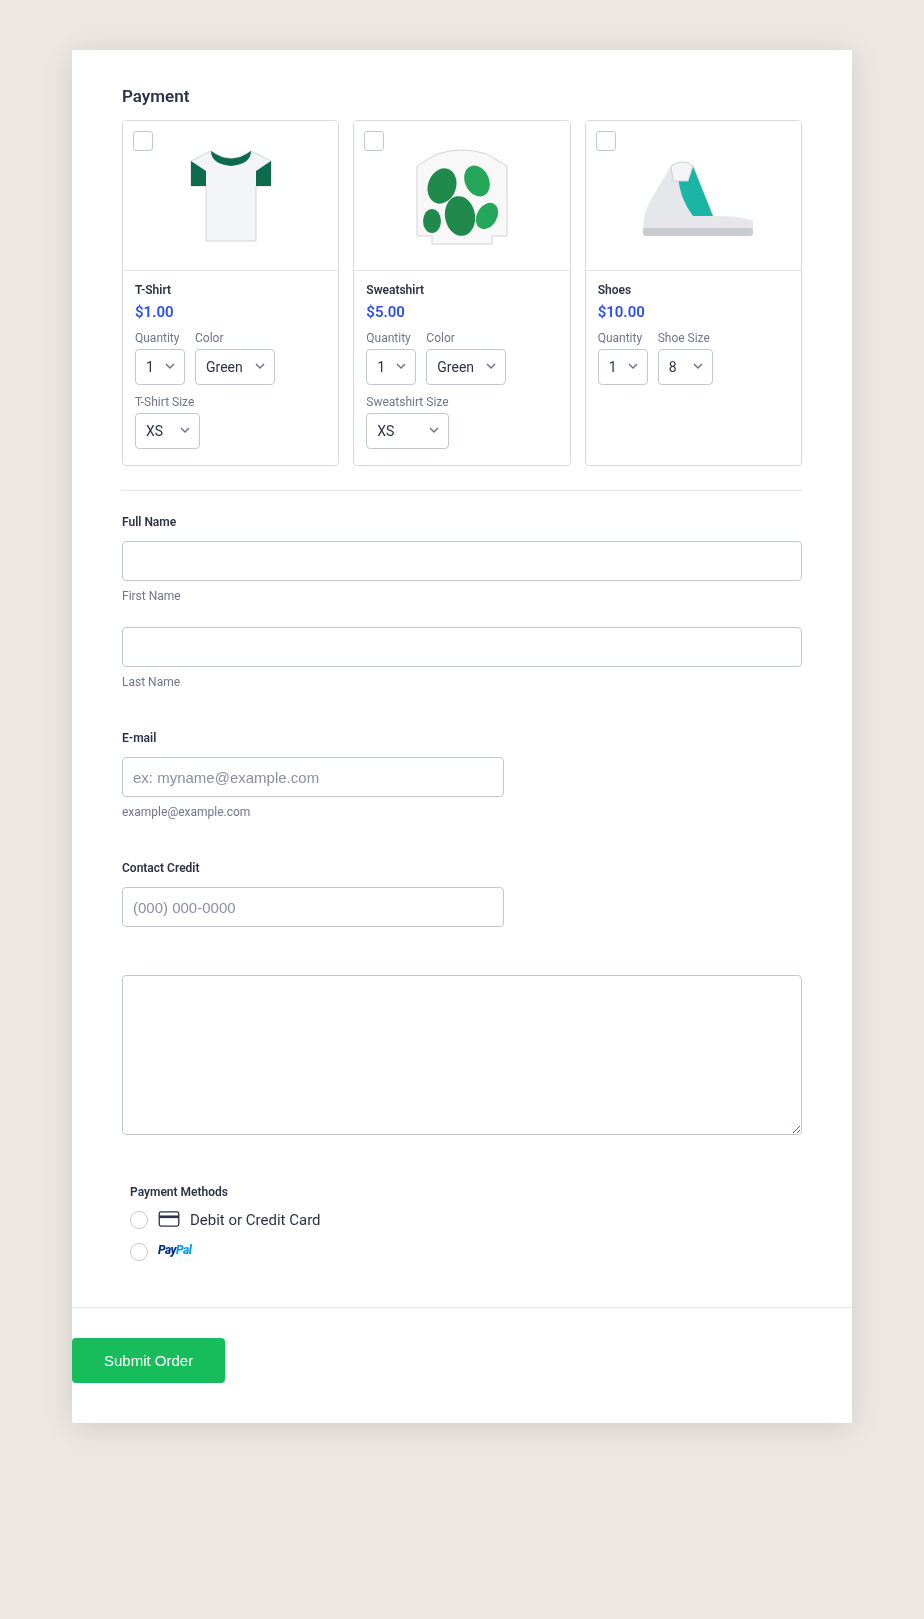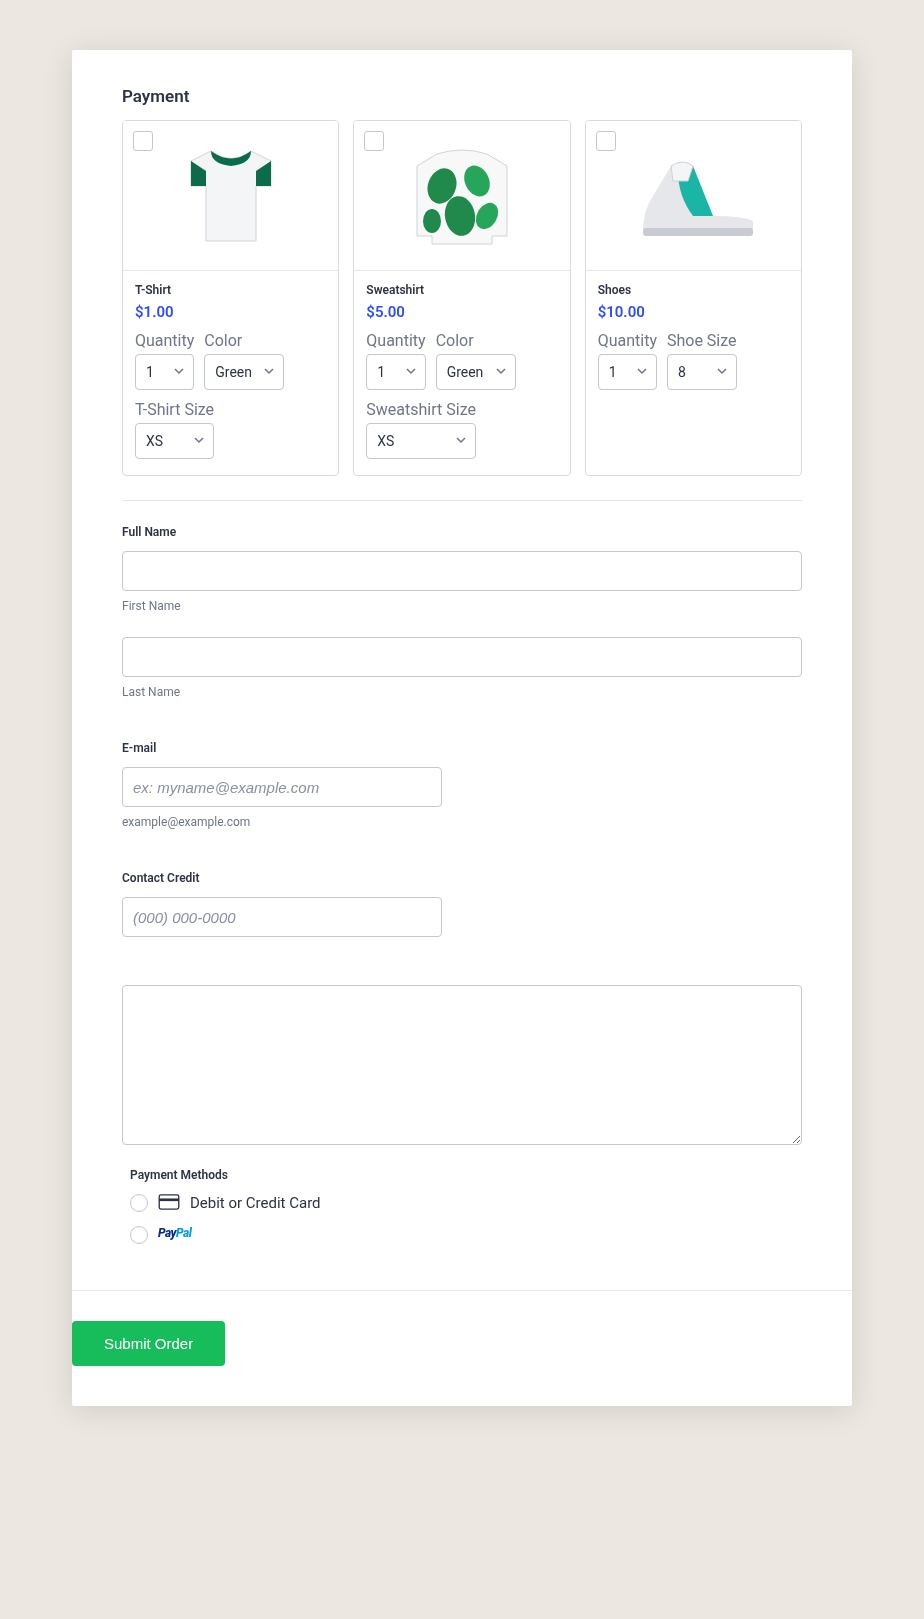--- a/index.html
+++ b/index.html
@@ -70,21 +70,21 @@
     font-size: 15px;
     margin-top: 6px;
   }
   .opt-row {
     display: flex;
     gap: 10px;
     margin-top: 10px;
   }
   .opt-col { display: flex; flex-direction: column; }
   .opt-label {
-    font-size: 16px;
+    font-size: 12px;
     color: #6f7689;
     margin-bottom: 4px;
   }
   .select {
     position: relative;
     border: 1px solid #c3c7d0;
     border-radius: 4px;
     height: 36px;
     display: flex;
     align-items: center;
@@ -125,27 +125,27 @@
     font-size: 15px;
     color: #2c3345;
     background: #fff;
   }
   .text-input::placeholder { color: #8a90a2; }
   .sublabel {
     font-size: 12px;
     color: #6f7689;
     margin-top: 8px;
   }
-  .half { width: 320px; font-style: italic; }
+  .half { width: 382px; }
   textarea.text-input {
     height: 160px;
     padding: 10px;
     resize: both;
   }
-  .payment-block { margin-top: 19px; padding-left: 8px; }
+  .payment-block { margin-top: 46px; padding-left: 8px; }
   .pay-row {
     display: flex;
     align-items: flex-start;
     gap: 10px;
     margin-top: 12px;
     font-size: 15px;
     color: #2c3345;
   }
   .radio {
     width: 18px; height: 18px;

